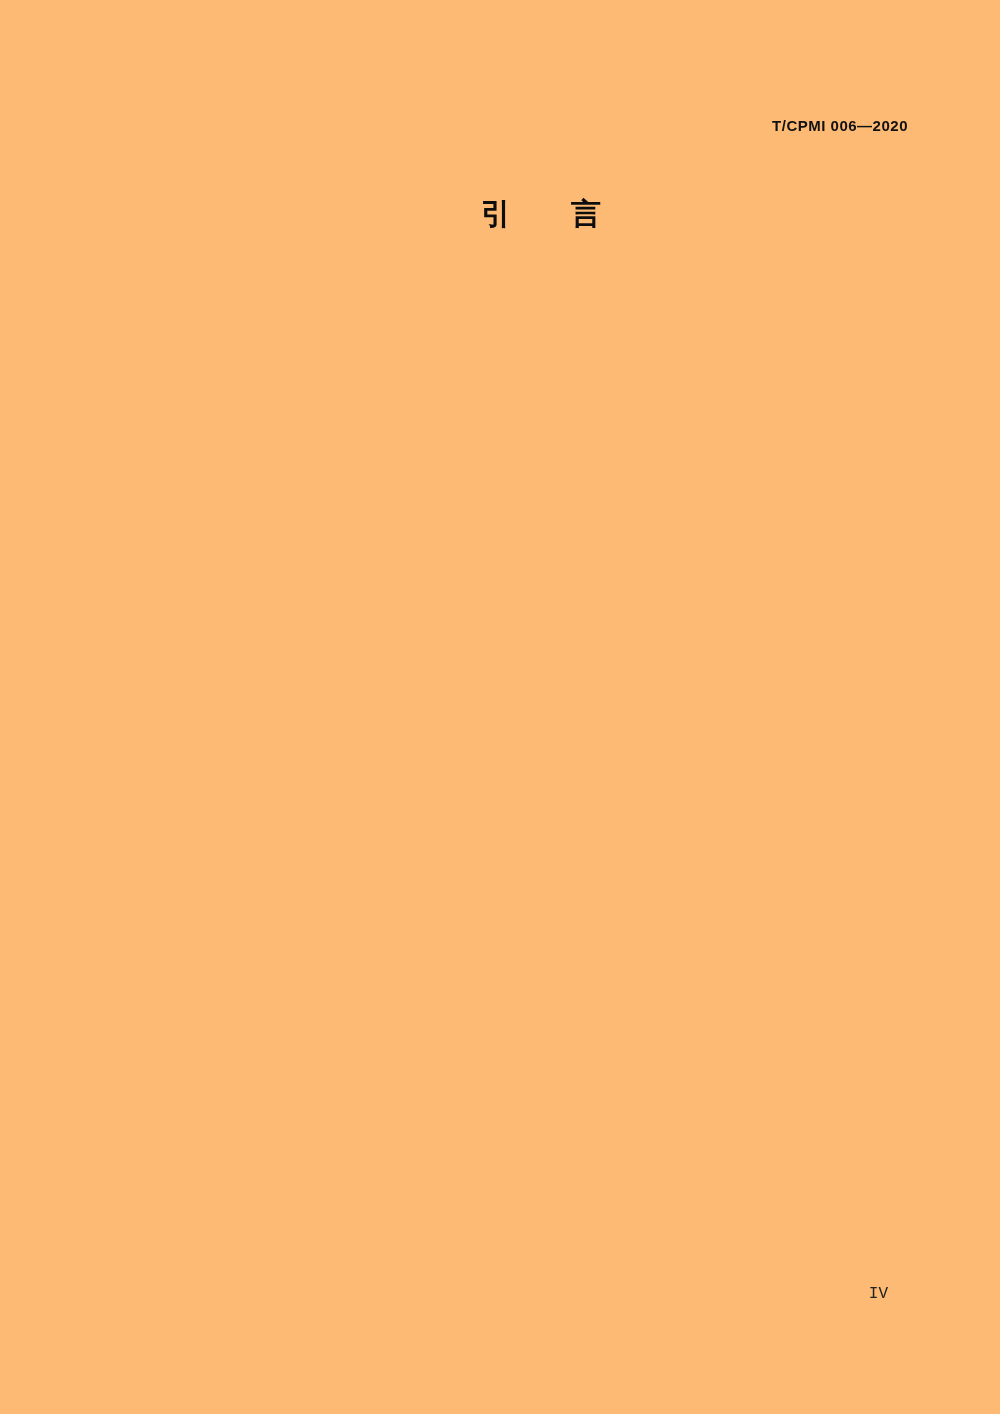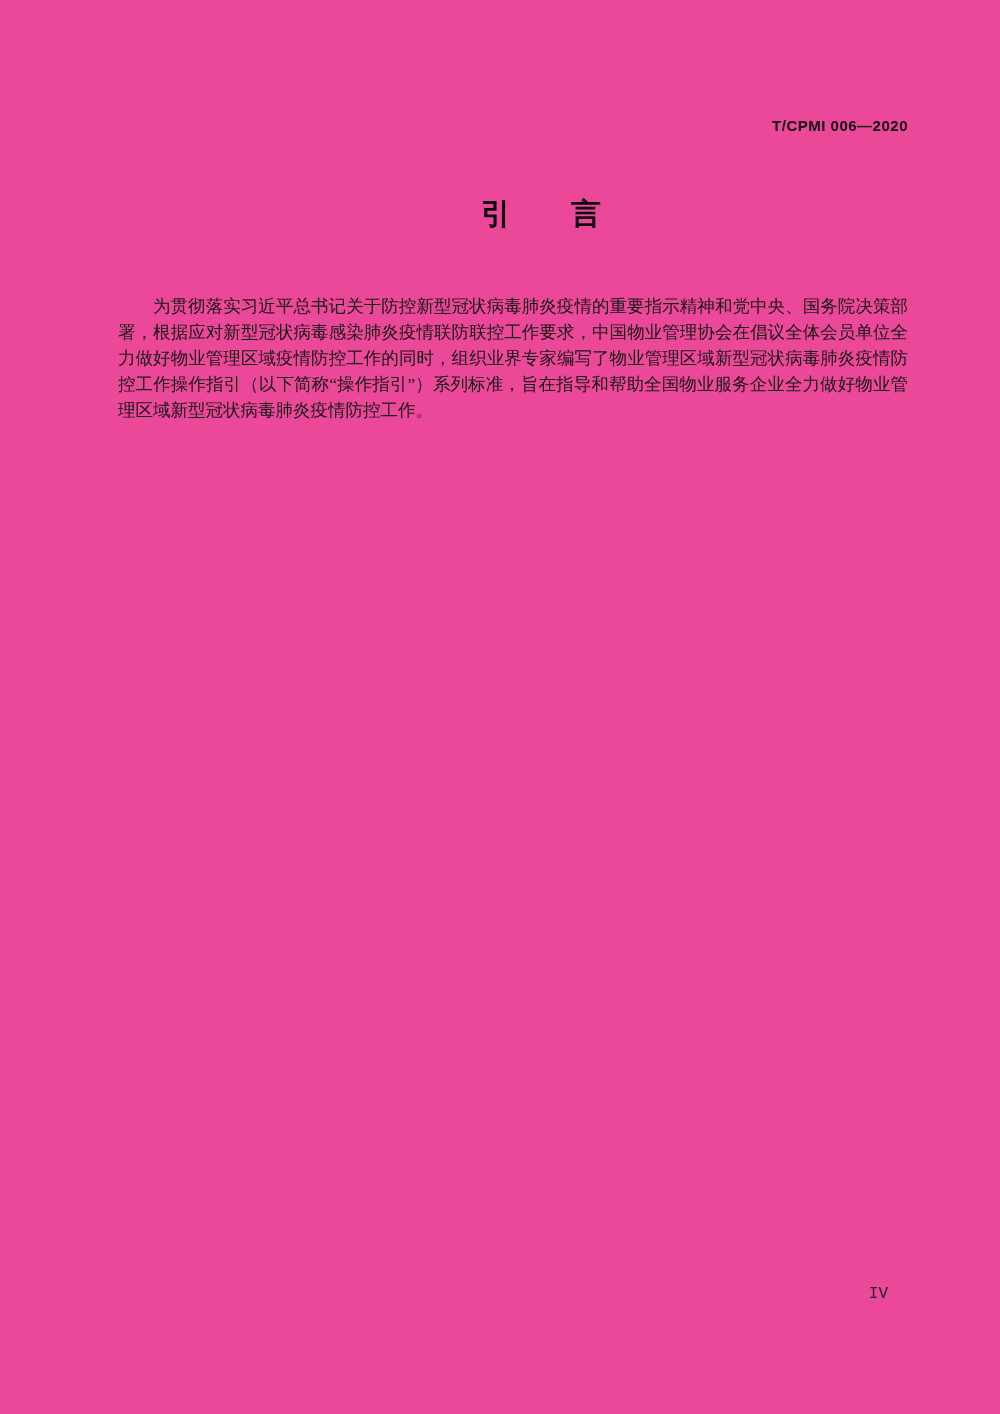--- a/index.html
+++ b/index.html
@@ -10,21 +10,21 @@
     width: 1000px;
     height: 1414px;
     background: #ffffff;
     position: relative;
     font-family: "Liberation Serif", "DejaVu Serif", serif;
     color: #141414;
   }
   .page {
     position: absolute;
     inset: 0;
-    background: #ec4899;
+    background: #fdba74;
     overflow: hidden;
   }
   .doc-header {
     position: absolute;
     top: 117px;
     right: 92px;
     font-family: "Liberation Sans", "DejaVu Sans", sans-serif;
     font-weight: 700;
     font-size: 15px;
     letter-spacing: 0.5px;
@@ -74,20 +74,19 @@
 
 <div class="page">
 
   <div class="doc-header">
     <span>T/CPMI 006—2020</span>
   </div>
 
   <h1 class="doc-title">引　　言</h1>
 
   <div class="doc-content">
-    <p>为贯彻落实习近平总书记关于防控新型冠状病毒肺炎疫情的重要指示精神和党中央、国务院决策部署，根据应对新型冠状病毒感染肺炎疫情联防联控工作要求，中国物业管理协会在倡议全体会员单位全力做好物业管理区域疫情防控工作的同时，组织业界专家编写了物业管理区域新型冠状病毒肺炎疫情防控工作操作指引（以下简称“操作指引”）系列标准，旨在指导和帮助全国物业服务企业全力做好物业管理区域新型冠状病毒肺炎疫情防控工作。</p>
   </div>
 
   <div class="doc-footer">
     <span>IV</span>
   </div>
 
 </div>
 
 </body></html>

